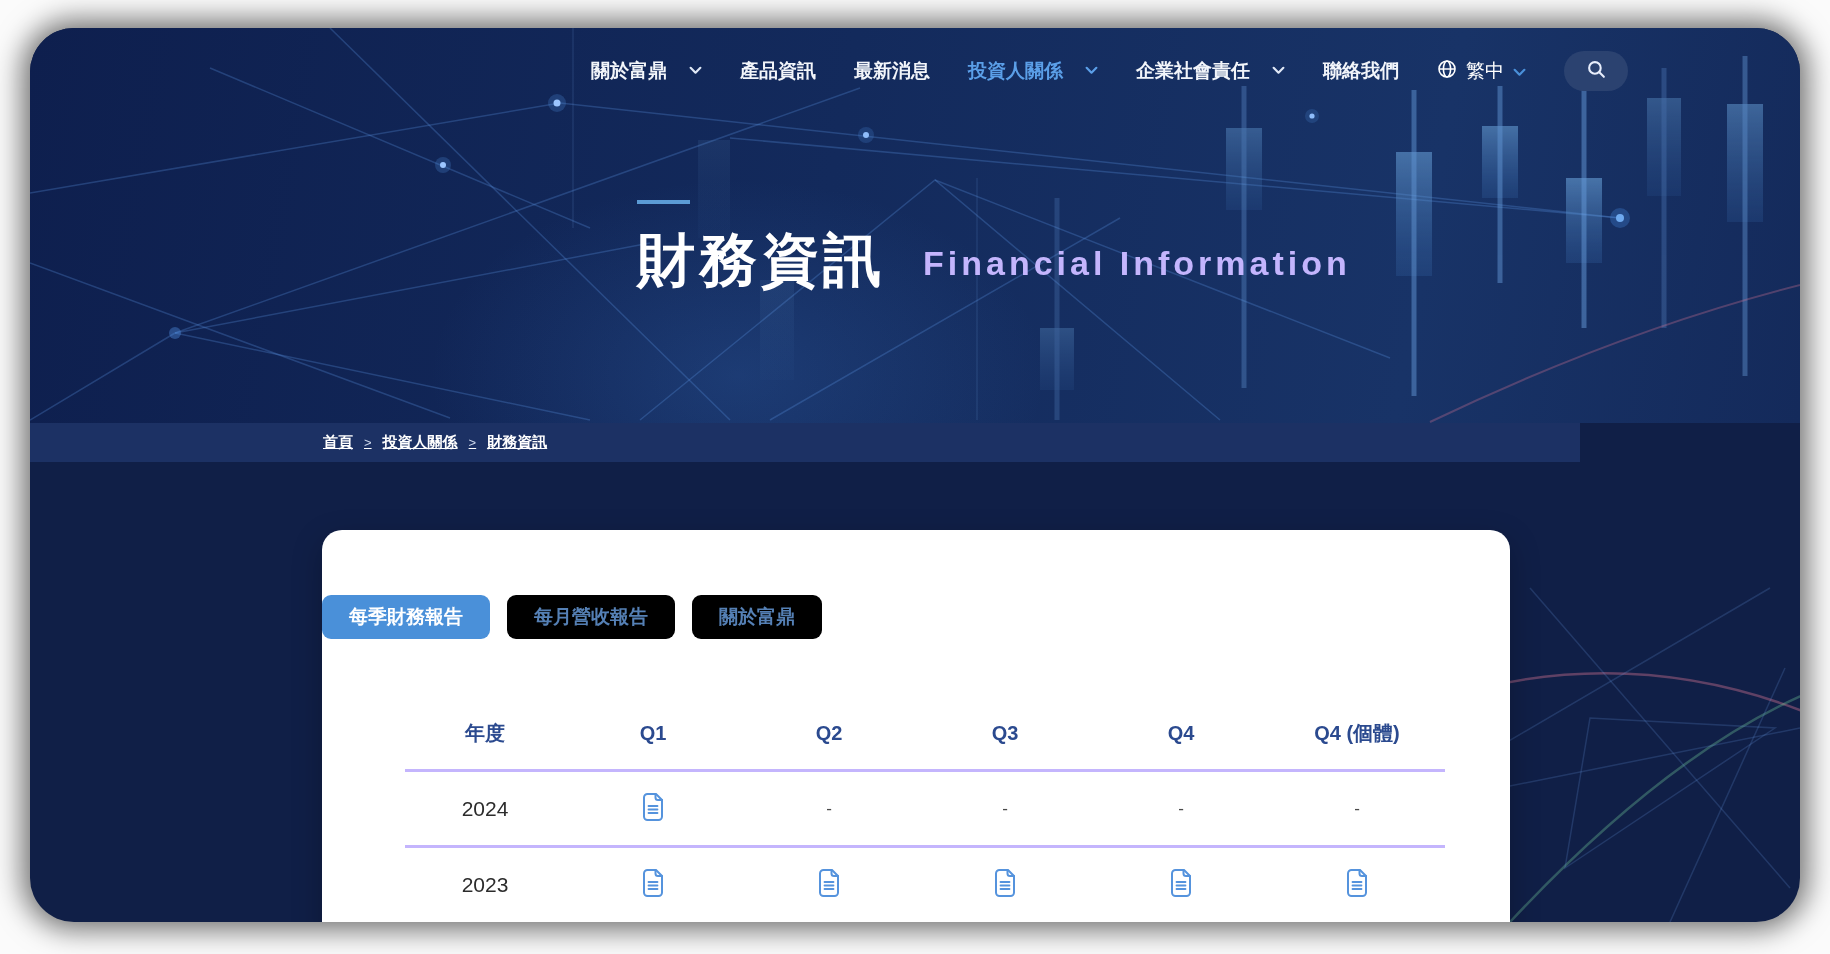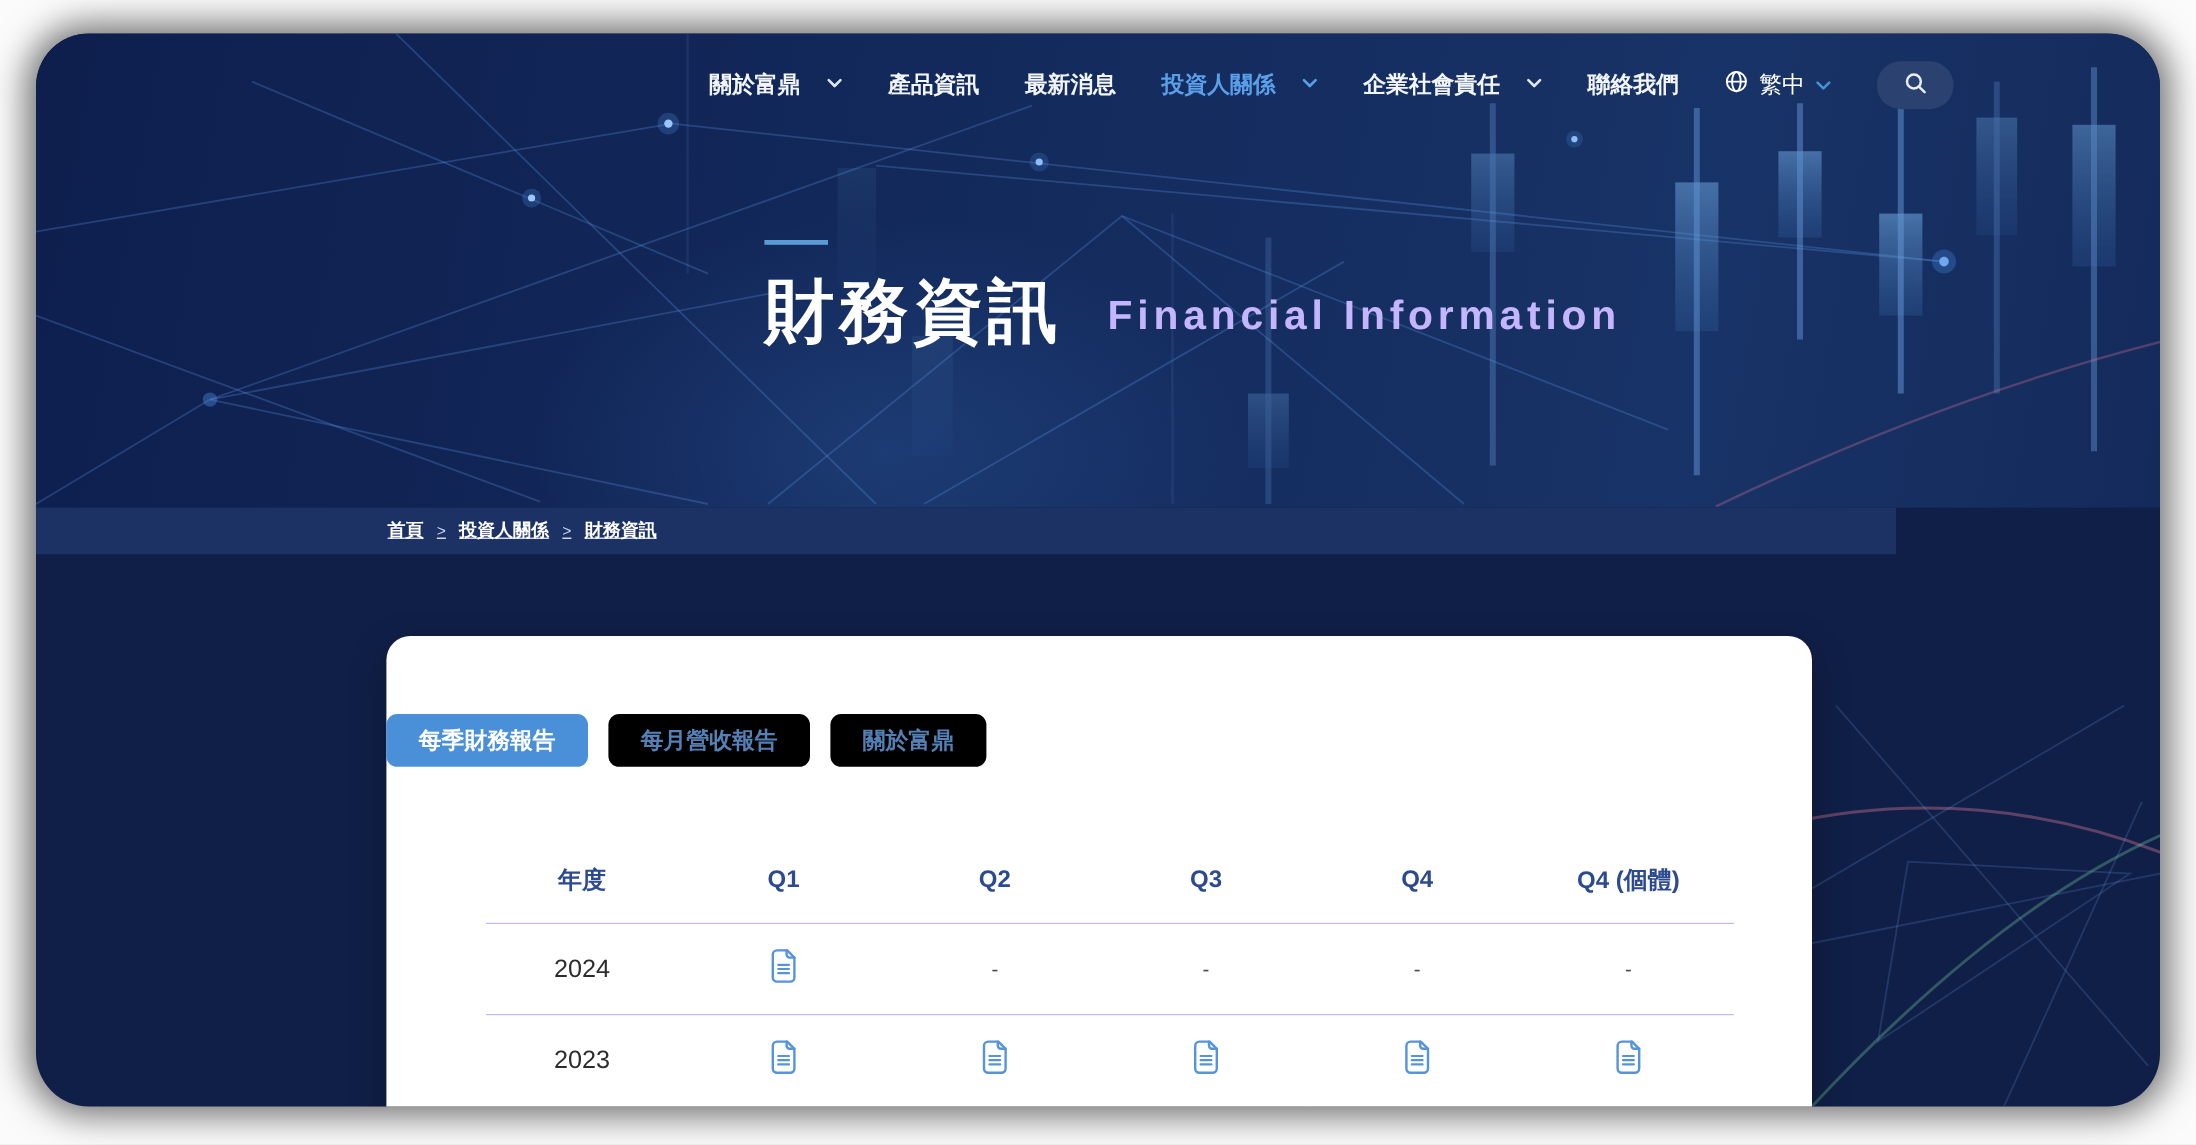--- a/index.html
+++ b/index.html
@@ -54,21 +54,21 @@
   
   .card { position:absolute; left:292px; top:502px; width:1188px; height:420px; z-index:2;
           background:#fff; border-radius:20px; box-shadow:0 10px 30px rgba(0,0,0,0.25); }
   .tabs { display:flex; justify-content:flex-start; gap:17px; margin-top:65px; }
   .tab { height:44px; padding:0 27px; border:none; border-radius:9px; font-size:19px; font-weight:bold;
          background:#000000; color:#5580b5; cursor:pointer;
          font-family:"Liberation Sans","DejaVu Sans",sans-serif; }
   .tab.active { background:#4a90d9; color:#fff; }
 
   .table { width:1040px; margin:74px 0 0 83px; }
-  .t-row { display:flex; align-items:center; height:76px; border-top:1px solid #c4b5fd; }
+  .t-row { display:flex; align-items:center; height:76px; border-top:3px solid #c4b5fd; }
   .t-row.thead { height:40px; border-top:none; margin-bottom:16px; }
   .cell { text-align:center; }
   .col-year { width:160px; }
   .col-q { width:176px; }
   .thead .cell { color:#2b4a8f; font-size:20px; font-weight:bold; }
   .year-cell { color:#2c2c2c; font-size:21px; }
   .dash-cell { color:#4a4a4a; font-size:17px; }
   .doc-link { display:inline-flex; cursor:pointer; }
 </style>
 </head>

